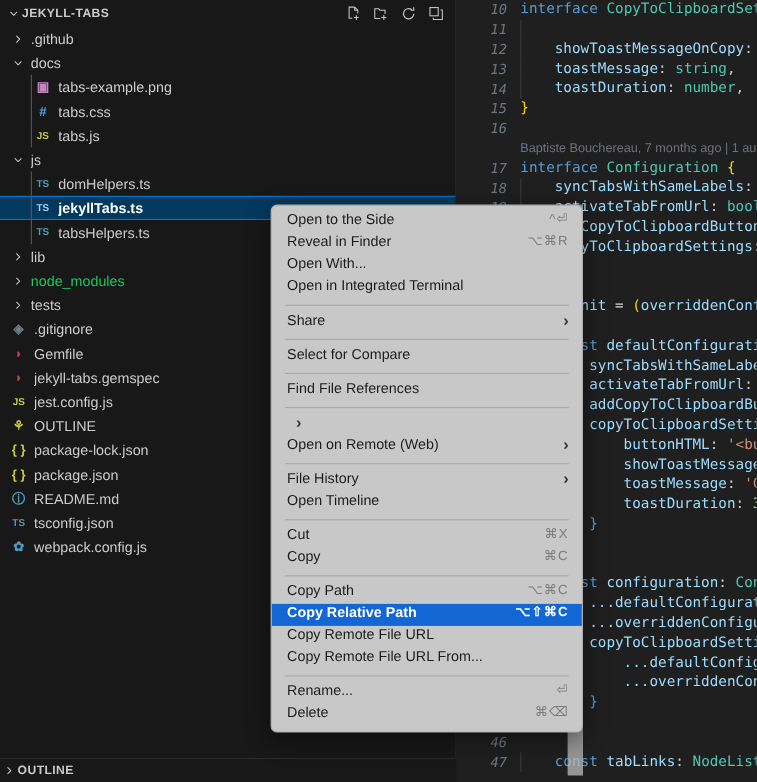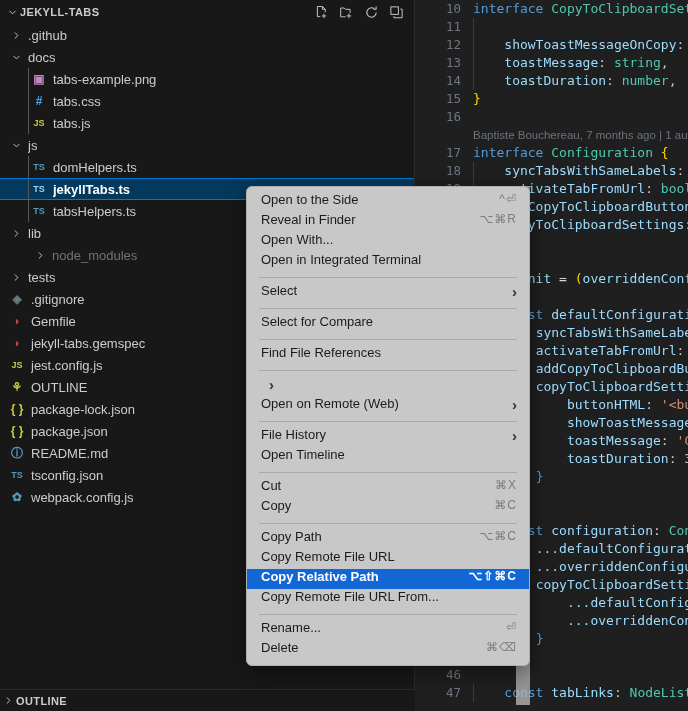--- a/index.html
+++ b/index.html
@@ -44,21 +44,21 @@
     position: relative; height: 22px; display: flex; align-items: center;
     font-size: 13px; color: #cccccc; white-space: nowrap; cursor: pointer;
     padding-right: 8px;
   }
   .row.selected {
     background: #04395e;
     border-top: 1px solid #0078d4;
     border-bottom: 1px solid #0078d4;
     color: #ffffff; font-weight: bold;
   }
-  .row.dim { color: #737373; margin-left: 24px; }
+  .row.dim { color: #22c55e; }
   .indent-guide {
     position: absolute; top: 0; bottom: 0; width: 1px; background: #585858;
   }
   .row .chev {
     width: 16px; height: 16px; flex: 0 0 16px;
     display: flex; align-items: center; justify-content: center; color: #c5c5c5;
   }
   .ficon {
     width: 18px; flex: 0 0 18px; height: 16px;
     display: flex; align-items: center; justify-content: center;
@@ -76,21 +76,21 @@
 
   
   #editor {
     position: absolute; left: 415px; top: 0; width: 273px; height: 711px;
     background: #1f1f1f; overflow: hidden;
     font-family: "DejaVu Sans Mono", monospace; font-size: 13px; line-height: 18px;
   }
   .eline { position: relative; height: 18px; white-space: pre; }
   .lnum {
     position: absolute; left: 0; width: 46px; text-align: right;
-    color: #6e7681; font-size: 12.5px;
+    color: #6e7681; font-size: 12.5px; font-style: italic;
   }
   .ecode { position: absolute; left: 58px; }
   .guide {
     position: absolute; left: 58px; top: 0; width: 1px; height: 18px; background: #3b3b3b;
   }
   .blame { position: absolute; left: 58px; color: #6a737d; font-size: 11.5px;
            font-family: "Liberation Sans", sans-serif; }
   .kw  { color: #569cd6; }
   .typ { color: #4ec9b0; }
   .var { color: #9cdcfe; }
@@ -393,21 +393,21 @@
         <span class="mkeys">⌥⌘R</span>
       </div>
       <div class="mi">
         <span class="mlabel">Open With...</span>
       </div>
       <div class="mi">
         <span class="mlabel">Open in Integrated Terminal</span>
       </div>
       <div class="msep"></div>
       <div class="mi">
-        <span class="mlabel">Select</span>
+        <span class="mlabel">Share</span>
         <span class="marrow" style="font-size: 15px;">›</span>
       </div>
       <div class="msep"></div>
       <div class="mi">
         <span class="mlabel">Select for Compare</span>
       </div>
       <div class="msep"></div>
       <div class="mi">
         <span class="mlabel">Find File References</span>
       </div>
@@ -433,29 +433,29 @@
         <span class="mkeys">⌘X</span>
       </div>
       <div class="mi">
         <span class="mlabel">Copy</span>
         <span class="mkeys">⌘C</span>
       </div>
       <div class="msep"></div>
       <div class="mi">
         <span class="mlabel">Copy Path</span>
         <span class="mkeys">⌥⌘C</span>
-      </div>
-      <div class="mi">
-        <span class="mlabel">Copy Remote File URL</span>
       </div>
       <div class="mi highlight">
         <span class="mlabel">Copy Relative Path</span>
         <span class="mkeys">⌥⇧⌘C</span>
       </div>
       <div class="mi">
+        <span class="mlabel">Copy Remote File URL</span>
+      </div>
+      <div class="mi">
         <span class="mlabel">Copy Remote File URL From...</span>
       </div>
       <div class="msep"></div>
       <div class="mi">
         <span class="mlabel">Rename...</span>
         <span class="mkeys">⏎</span>
       </div>
       <div class="mi">
         <span class="mlabel">Delete</span>
         <span class="mkeys">⌘⌫</span>

